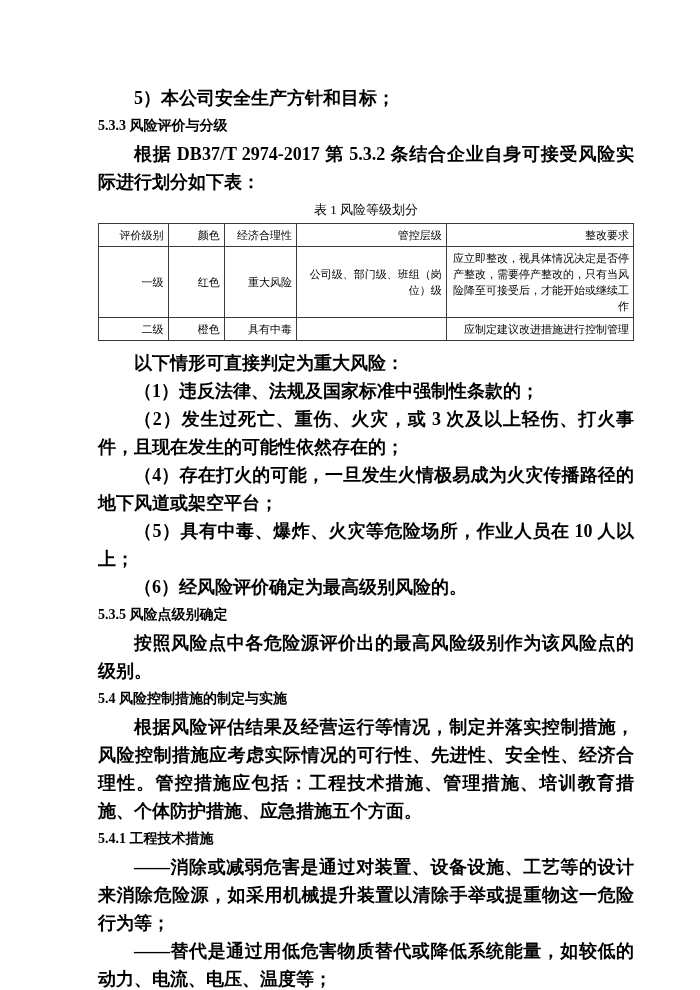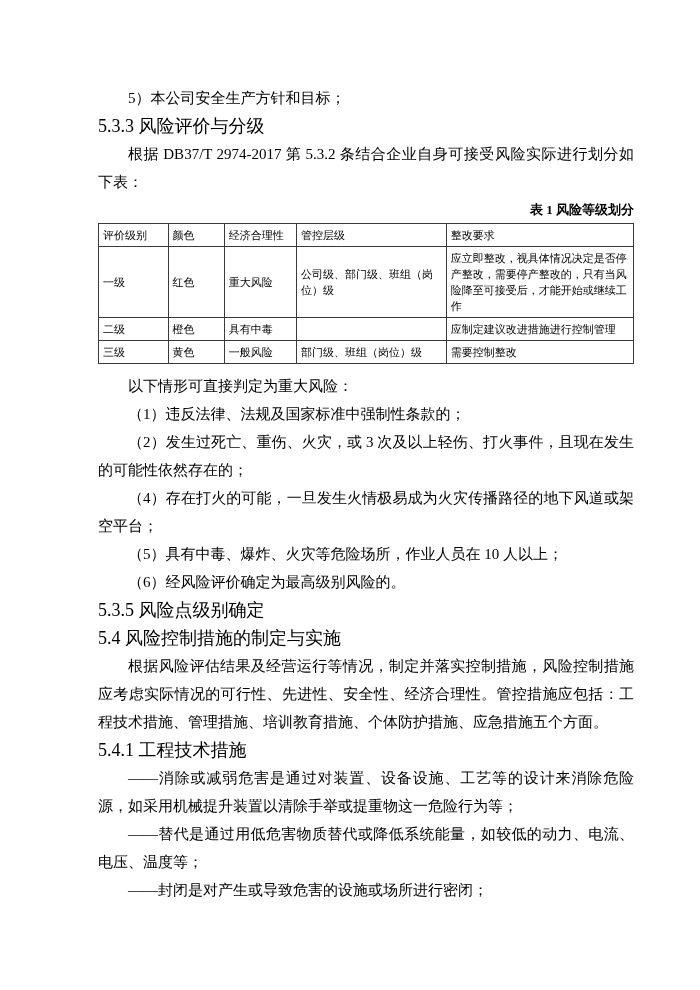--- a/index.html
+++ b/index.html
@@ -3,35 +3,35 @@
 <meta charset="utf-8">
 <style>
   * { margin:0; padding:0; box-sizing:border-box; }
   html, body { background:#ffffff; }
   body {
     width:700px; min-height:990px; margin:0 auto;
     font-family:"Liberation Serif","DejaVu Serif",serif;
     color:#000;
   }
   .page { padding:84px 66px 36px 98px; }
-  .para { font-size:15px; line-height:28px; text-align:justify; }
+  .para { font-size:18px; line-height:28px; text-align:justify;font-weight:bold; }
   .indent { text-indent:2em; }
-  .heading { font-size:18px; line-height:28px; font-weight:normal; }
+  .heading { font-size:14px; line-height:28px; font-weight:bold; }
   .table-caption {
-    font-size:13px; font-weight:bold; text-align:right;
+    font-size:13px; font-weight:normal; text-align:center;
     line-height:22px; margin:3px 0 2px;
   }
   table.risk-table {
     width:100%; border-collapse:collapse; table-layout:fixed;
     margin:2px 0 8px;
   }
   .risk-table th, .risk-table td {
     border:1px solid #3a3a3a;
     font-size:11px; line-height:16px; font-weight:normal;
-    text-align:left; vertical-align:middle;
+    text-align:right; vertical-align:middle;
     padding:3px 4px;
     word-break:break-all;
   }
 </style>
 </head>
 <body>
 
 <div class="page">
 
   <p class="para indent">5）本公司安全生产方针和目标；</p>
@@ -67,41 +67,35 @@
         <td>公司级、部门级、班组（岗位）级</td>
         <td>应立即整改，视具体情况决定是否停产整改，需要停产整改的，只有当风险降至可接受后，才能开始或继续工作</td>
       </tr>
       <tr>
         <td>二级</td>
         <td>橙色</td>
         <td>具有中毒</td>
         <td></td>
         <td>应制定建议改进措施进行控制管理</td>
       </tr>
-      <tr>
-        <td>三级</td>
-        <td>黄色</td>
-        <td>一般风险</td>
-        <td>部门级、班组（岗位）级</td>
-        <td>需要控制整改</td>
-      </tr>
     </tbody>
   </table>
 
 
   <p class="para indent">以下情形可直接判定为重大风险：</p>
 
   <p class="para indent">（1）违反法律、法规及国家标准中强制性条款的；</p>
   <p class="para indent">（2）发生过死亡、重伤、火灾，或 3 次及以上轻伤、打火事件，且现在发生的可能性依然存在的；</p>
   <p class="para indent">（4）存在打火的可能，一旦发生火情极易成为火灾传播路径的地下风道或架空平台；</p>
   <p class="para indent">（5）具有中毒、爆炸、火灾等危险场所，作业人员在 10 人以上；</p>
   <p class="para indent">（6）经风险评价确定为最高级别风险的。</p>
 
   <p class="heading">5.3.5 风险点级别确定</p>
 
+  <p class="para indent">按照风险点中各危险源评价出的最高风险级别作为该风险点的级别。</p>
 
   <p class="heading">5.4 风险控制措施的制定与实施</p>
 
   <p class="para indent">根据风险评估结果及经营运行等情况，制定并落实控制措施，风险控制措施应考虑实际情况的可行性、先进性、安全性、经济合理性。管控措施应包括：工程技术措施、管理措施、培训教育措施、个体防护措施、应急措施五个方面。</p>
 
   <p class="heading">5.4.1 工程技术措施</p>
 
   <p class="para indent">——消除或减弱危害是通过对装置、设备设施、工艺等的设计来消除危险源，如采用机械提升装置以清除手举或提重物这一危险行为等；</p>
   <p class="para indent">——替代是通过用低危害物质替代或降低系统能量，如较低的动力、电流、电压、温度等；</p>
   <p class="para indent">——封闭是对产生或导致危害的设施或场所进行密闭；</p>

